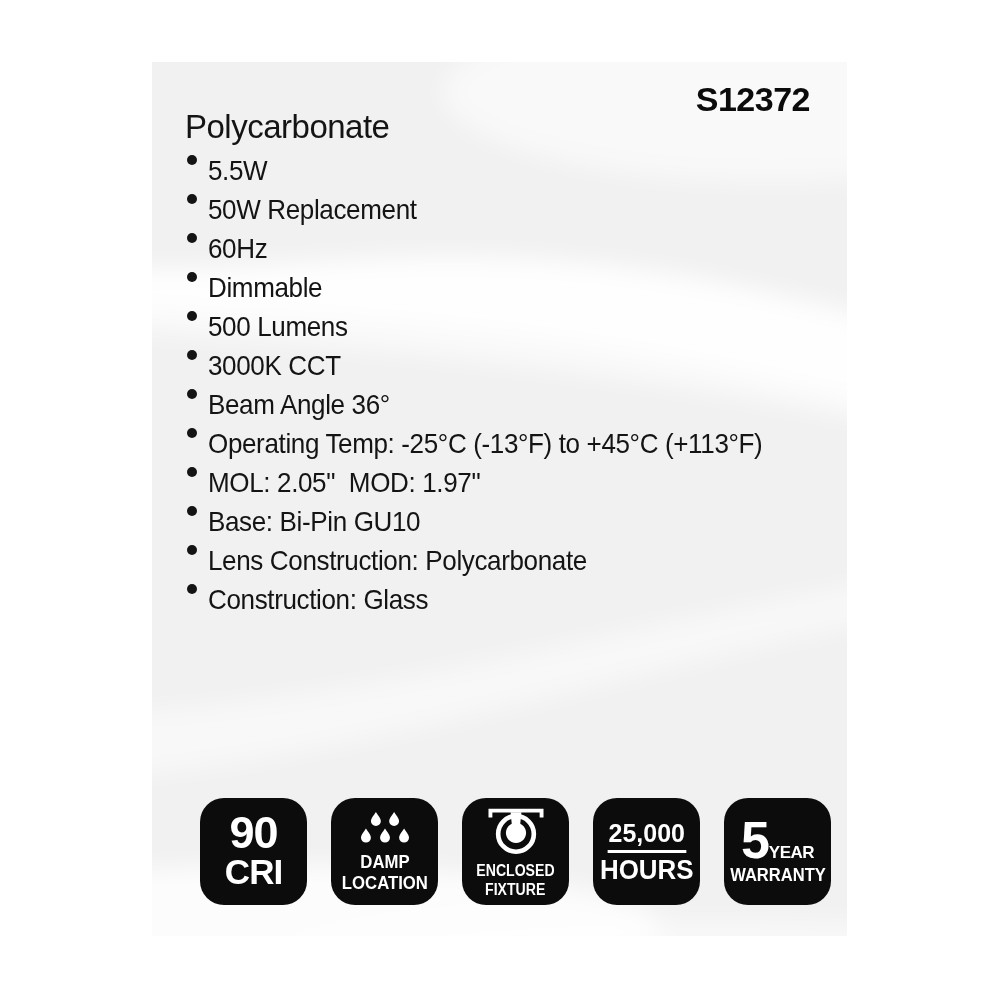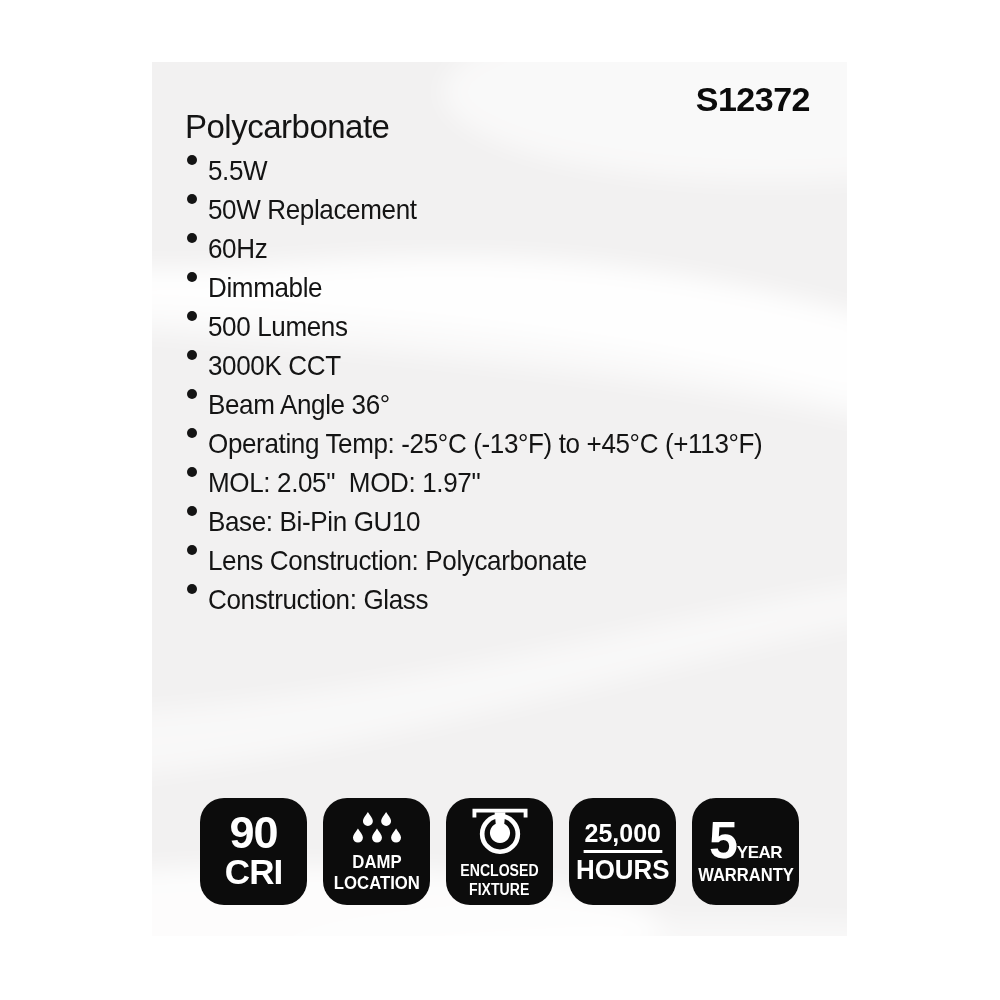--- a/index.html
+++ b/index.html
@@ -66,21 +66,21 @@
     white-space: pre;
     transform: scaleX(0.93);
     transform-origin: 0 50%;
     color: #141414;
   }
 
   .badges {
     position: absolute;
     left: 48px; top: 736px;
     display: flex;
-    gap: 16px;
+    gap: 24px;
     z-index: 2;
     align-items: flex-end;
   }
   .badge {
     width: 107px; height: 107px;
     border-radius: 24px;
     background: #0c0c0c;
     color: #ffffff;
     font-weight: 700;
     display: flex;

